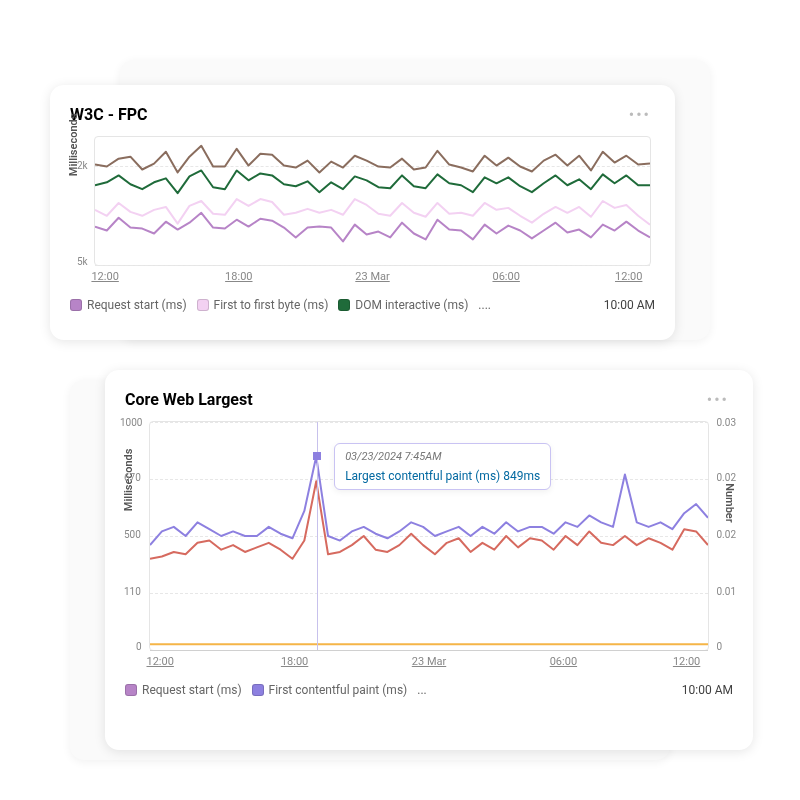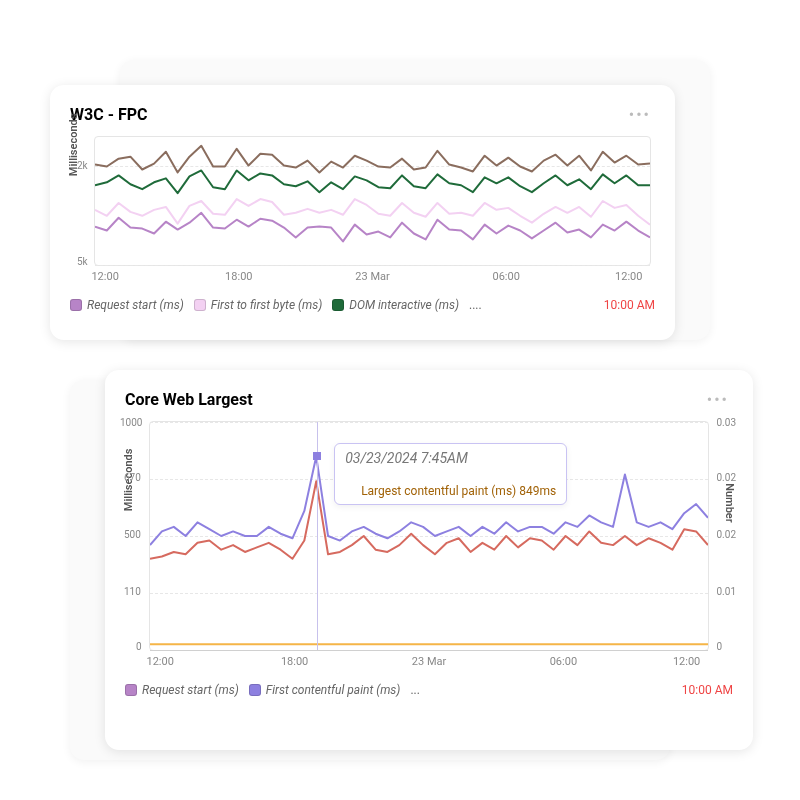--- a/index.html
+++ b/index.html
@@ -84,72 +84,71 @@
     margin-left: 24px;
     margin-right: 4px;
     margin-top: 4px;
   }
   .x-ticks.mr { margin-right: 24px; }
   .x-tick {
     position: absolute;
     font-size: 11px;
     color: #888;
     transform: translateX(-50%);
+    text-decoration: underline;
   }
   .legend {
     display: flex;
     align-items: center;
     gap: 10px;
     margin-top: 12px;
     font-size: 12px;
     color: #666;
     flex-wrap: wrap;
   }
   .legend-item {
     display: flex;
     align-items: center;
     gap: 5px;
-    font-style: italic;
   }
   .swatch {
     width: 12px;
     height: 12px;
     border-radius: 3px;
   }
   .timestamp {
     margin-left: auto;
     font-size: 12px;
-    color: #ef4444;
+    color: #404040;
   }
   svg.plot {
     position: absolute;
     inset: 0;
     width: 100%;
     height: 100%;
   }
   .tooltip-box {
     position: absolute;
     background: #fff;
     border: 1px solid #c9c3f3;
     border-radius: 6px;
     padding: 6px 10px;
     font-size: 12px;
     box-shadow: 0 2px 6px rgba(0,0,0,0.06);
     z-index: 5;
   }
   .tooltip-box .tt-time {
     font-style: italic;
     color: #777;
-    font-size: 14px;
-    margin-bottom: 18px;
+    font-size: 11px;
+    margin-bottom: 6px;
   }
   .tooltip-box .tt-val {
-    color: #a16207;
+    color: #0369a1;
     white-space: nowrap;
-    margin-left: 16px;
   }
   .crosshair {
     position: absolute;
     top: 0; bottom: 0;
     width: 1px;
     background: #c7c1ec;
     z-index: 2;
   }
   .crosshair-marker {
     position: absolute;

